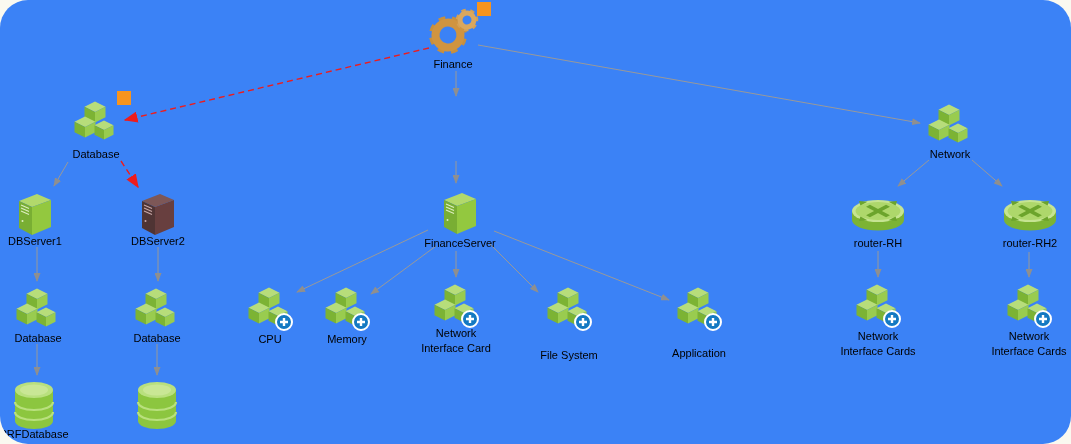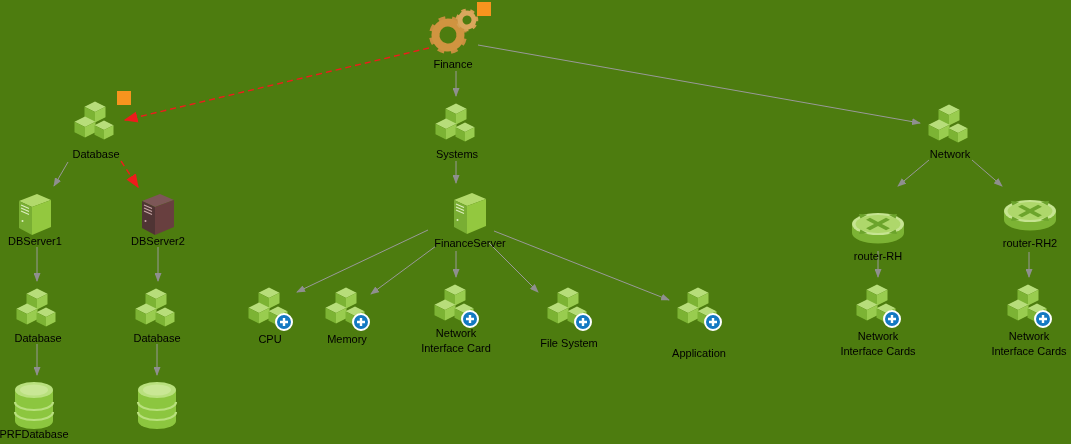--- a/index.html
+++ b/index.html
@@ -30,21 +30,21 @@
   .badge{
     position:absolute;
     width:14px;
     height:14px;
     display:block;
   }
 </style>
 </head>
 <body>
 
-<div id="canvas" style="background: #4d7c0f;">
+<div id="canvas" style="background: #3b82f6; border-radius: 28px;">
   <div id="edges-holder">
       <svg width="1071" height="444" style="display:block">
         <defs>
           <marker id="mA" markerWidth="9" markerHeight="7" refX="8" refY="3.5" orient="auto">
             <polygon points="0,0 9,3.5 0,7" fill="#8f8f8f"></polygon>
           </marker>
           <marker id="mR" markerWidth="10" markerHeight="8" refX="9" refY="4" orient="auto">
             <polygon points="0,0 10,4 0,8" fill="#ee1c1c"></polygon>
           </marker>
         </defs>
@@ -95,36 +95,20 @@
           <polygon points="13,29 23.5,23.75 23.5,34.25 13,39.5" fill="#99cc4f"></polygon>
           <polygon points="32,22.5 41.5,27.25 32,32 22.5,27.25" fill="#b7dd7a"></polygon>
           <polygon points="22.5,27.25 32,32 32,41.5 22.5,36.75" fill="#7cb334"></polygon>
           <polygon points="32,32 41.5,27.25 41.5,36.75 32,41.5" fill="#99cc4f"></polygon>
         </svg></span>
       <div class="lbl" style="margin-top:1px">
         <div>Database</div>
       </div>
       <span class="badge" style="left:111px;top:-7px;background:#f7941e"></span>
     </div>
-    <div class="node" style="left: 367px; top: 100px;">
-      <span class="ic" style="width:48px;height:48px"><svg width="48" height="48" viewBox="0 0 48 48">
-          <polygon points="23,3.5 33.5,8.75 23,14 12.5,8.75" fill="#b7dd7a"></polygon>
-          <polygon points="12.5,8.75 23,14 23,24.5 12.5,19.25" fill="#7cb334"></polygon>
-          <polygon points="23,14 33.5,8.75 33.5,19.25 23,24.5" fill="#99cc4f"></polygon>
-          <polygon points="13,18.5 23.5,23.75 13,29 2.5,23.75" fill="#b7dd7a"></polygon>
-          <polygon points="2.5,23.75 13,29 13,39.5 2.5,34.25" fill="#7cb334"></polygon>
-          <polygon points="13,29 23.5,23.75 23.5,34.25 13,39.5" fill="#99cc4f"></polygon>
-          <polygon points="32,22.5 41.5,27.25 32,32 22.5,27.25" fill="#b7dd7a"></polygon>
-          <polygon points="22.5,27.25 32,32 32,41.5 22.5,36.75" fill="#7cb334"></polygon>
-          <polygon points="32,32 41.5,27.25 41.5,36.75 32,41.5" fill="#99cc4f"></polygon>
-        </svg></span>
-      <div class="lbl" style="margin-top:-1px">
-        <div>Systems</div>
-      </div>
-    </div>
     <div class="node" style="left: 860px; top: 101px;">
       <span class="ic" style="width:48px;height:48px"><svg width="48" height="48" viewBox="0 0 48 48">
           <polygon points="23,3.5 33.5,8.75 23,14 12.5,8.75" fill="#b7dd7a"></polygon>
           <polygon points="12.5,8.75 23,14 23,24.5 12.5,19.25" fill="#7cb334"></polygon>
           <polygon points="23,14 33.5,8.75 33.5,19.25 23,24.5" fill="#99cc4f"></polygon>
           <polygon points="13,18.5 23.5,23.75 13,29 2.5,23.75" fill="#b7dd7a"></polygon>
           <polygon points="2.5,23.75 13,29 13,39.5 2.5,34.25" fill="#7cb334"></polygon>
           <polygon points="13,29 23.5,23.75 23.5,34.25 13,39.5" fill="#99cc4f"></polygon>
           <polygon points="32,22.5 41.5,27.25 32,32 22.5,27.25" fill="#b7dd7a"></polygon>
           <polygon points="22.5,27.25 32,32 32,41.5 22.5,36.75" fill="#7cb334"></polygon>
@@ -151,33 +135,33 @@
           <polygon points="8,13 26,6 40,12 21,19" fill="#7d5757"></polygon>
           <polygon points="8,13 21,19 21,47 8,40" fill="#4f3434"></polygon>
           <polygon points="21,19 40,12 40,39 21,47" fill="#683f3f"></polygon>
           <path d="M10,17 l8,3.6 M10,20 l8,3.6 M10,23 l8,3.6" stroke="#c9a8a8" stroke-width="1.1" fill="none"></path>
           <circle cx="11.5" cy="33" r="1" fill="#c9a8a8"></circle>
         </svg></span>
       <div class="lbl" style="margin-top:-2px">
         <div>DBServer2</div>
       </div>
     </div>
-    <div class="node" style="left: 380px; top: 187px;">
+    <div class="node" style="left: 370px; top: 187px;">
       <span class="ic" style="width:48px;height:48px"><svg width="48" height="48" viewBox="0 0 48 48">
           <polygon points="8,13 26,6 40,12 21,19" fill="#b2d96b"></polygon>
           <polygon points="8,13 21,19 21,47 8,40" fill="#79ae33"></polygon>
           <polygon points="21,19 40,12 40,39 21,47" fill="#93c83f"></polygon>
           <path d="M10,17 l8,3.6 M10,20 l8,3.6 M10,23 l8,3.6" stroke="#ddeec0" stroke-width="1.1" fill="none"></path>
           <circle cx="11.5" cy="33" r="1" fill="#ddeec0"></circle>
         </svg></span>
       <div class="lbl" style="margin-top:1px">
         <div>FinanceServer</div>
       </div>
     </div>
-    <div class="node" style="left: 788px; top: 204px;">
+    <div class="node" style="left: 788px; top: 191px;">
       <span class="ic" style="width:58px;height:42px"><svg width="58" height="42" viewBox="0 0 58 42">
           <path d="M3,20 v9 a26,10.5 0 0 0 52,0 v-9" fill="#7cb334"></path>
           <ellipse cx="29" cy="20" rx="26" ry="11" fill="#c6e492"></ellipse>
           <ellipse cx="29" cy="20" rx="22.5" ry="9" fill="#aed76b"></ellipse>
           <g transform="translate(29,20) scale(1,0.52)">
             <g stroke="#6ca42c" stroke-width="5.5">
               <line x1="-10" y1="-10" x2="10" y2="10"></line>
               <line x1="-10" y1="10" x2="10" y2="-10"></line>
             </g>
             <g fill="#6ca42c">
@@ -308,21 +292,21 @@
           <polygon points="23,14 33.5,8.75 33.5,19.25 23,24.5" fill="#99cc4f"></polygon>
           <polygon points="13,18.5 23.5,23.75 13,29 2.5,23.75" fill="#b7dd7a"></polygon>
           <polygon points="2.5,23.75 13,29 13,39.5 2.5,34.25" fill="#7cb334"></polygon>
           <polygon points="13,29 23.5,23.75 23.5,34.25 13,39.5" fill="#99cc4f"></polygon>
           <polygon points="32,22.5 41.5,27.25 32,32 22.5,27.25" fill="#b7dd7a"></polygon>
           <polygon points="22.5,27.25 32,32 32,41.5 22.5,36.75" fill="#7cb334"></polygon>
           <polygon points="32,32 41.5,27.25 41.5,36.75 32,41.5" fill="#99cc4f"></polygon>
           <circle cx="38" cy="38" r="8" fill="#1479c2" stroke="#fff" stroke-width="2"></circle>
           <path d="M34,38 h8 M38,34 v8" stroke="#fff" stroke-width="2.4" fill="none"></path>
         </svg></span>
-      <div class="lbl" style="margin-top:4px">
+      <div class="lbl" style="margin-top:16px">
         <div>File System</div>
       </div>
     </div>
     <div class="node" style="left: 609px; top: 284px;">
       <span class="ic" style="width:48px;height:48px"><svg width="48" height="48" viewBox="0 0 48 48">
           <polygon points="23,3.5 33.5,8.75 23,14 12.5,8.75" fill="#b7dd7a"></polygon>
           <polygon points="12.5,8.75 23,14 23,24.5 12.5,19.25" fill="#7cb334"></polygon>
           <polygon points="23,14 33.5,8.75 33.5,19.25 23,24.5" fill="#99cc4f"></polygon>
           <polygon points="13,18.5 23.5,23.75 13,29 2.5,23.75" fill="#b7dd7a"></polygon>
           <polygon points="2.5,23.75 13,29 13,39.5 2.5,34.25" fill="#7cb334"></polygon>

